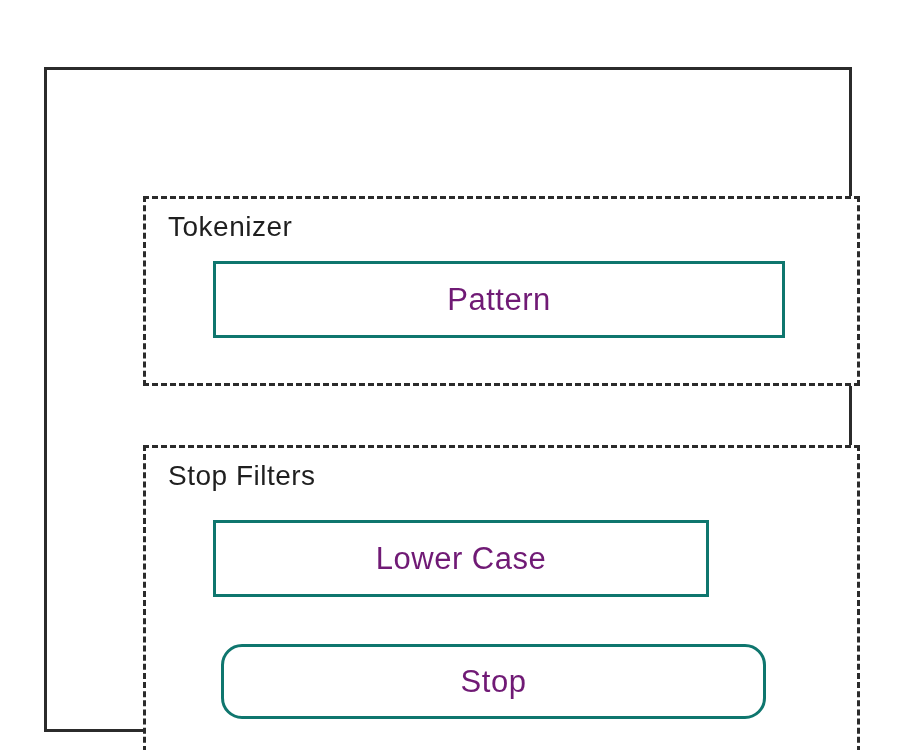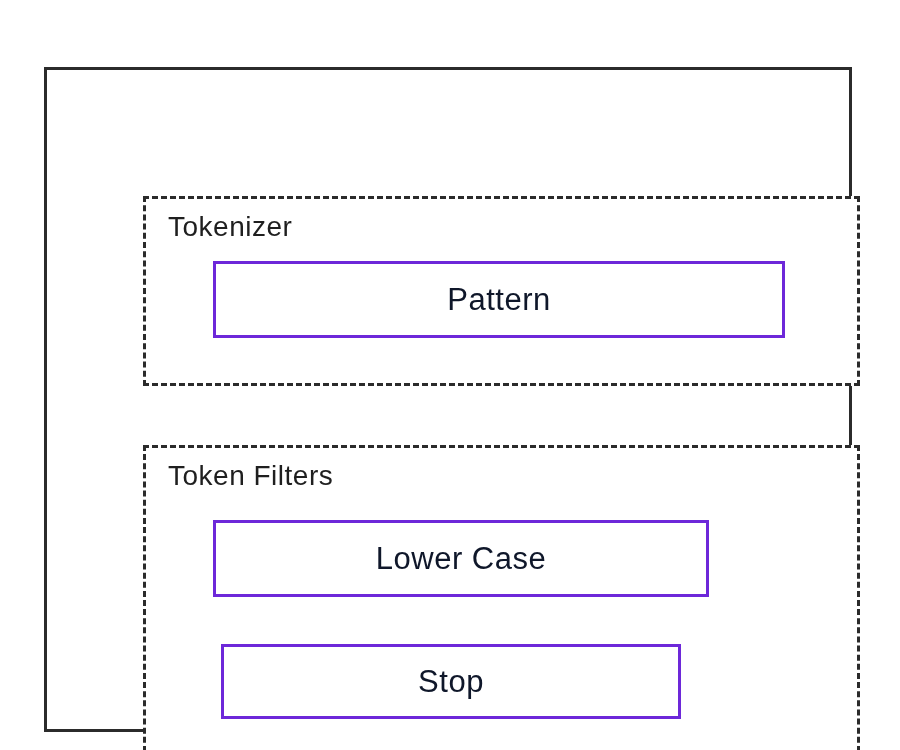--- a/index.html
+++ b/index.html
@@ -48,64 +48,65 @@
     position: absolute;
     left: 22px;
     top: 12px;
     font-size: 28px;
     letter-spacing: 0.5px;
     color: #1f1f1f;
     white-space: nowrap;
   }
   .node-box {
     position: absolute;
-    border: 3px solid #6d28d9;
+    border: 3px solid #0f766e;
     box-sizing: border-box;
     background: #ffffff;
     display: flex;
     align-items: center;
     justify-content: center;
     font-size: 31px;
     letter-spacing: 0.5px;
-    color: #0f172a;
+    color: #701a75;
   }
   .node-pattern {
     left: 67px;
     top: 62px;
     width: 572px;
     height: 77px;
   }
   .node-lower-case {
     left: 67px;
     top: 72px;
     width: 496px;
     height: 77px;
   }
   .node-stop {
     left: 75px;
     top: 196px;
-    width: 460px;
+    width: 545px;
     height: 75px;
+    border-radius: 21px;
   }
 </style>
 </head>
 <body>
 
 <div class="canvas">
   <div class="outer-frame">
 
     <div class="group-box group-tokenizer">
       <div class="group-label">Tokenizer</div>
       <div class="node-box node-pattern">
         <span>Pattern</span>
       </div>
     </div>
 
     <div class="group-box group-token-filters">
-      <div class="group-label">Token Filters</div>
+      <div class="group-label">Stop Filters</div>
       <div class="node-box node-lower-case">
         <span>Lower Case</span>
       </div>
       <div class="node-box node-stop">
         <span>Stop</span>
       </div>
     </div>
 
   </div>
 </div>

